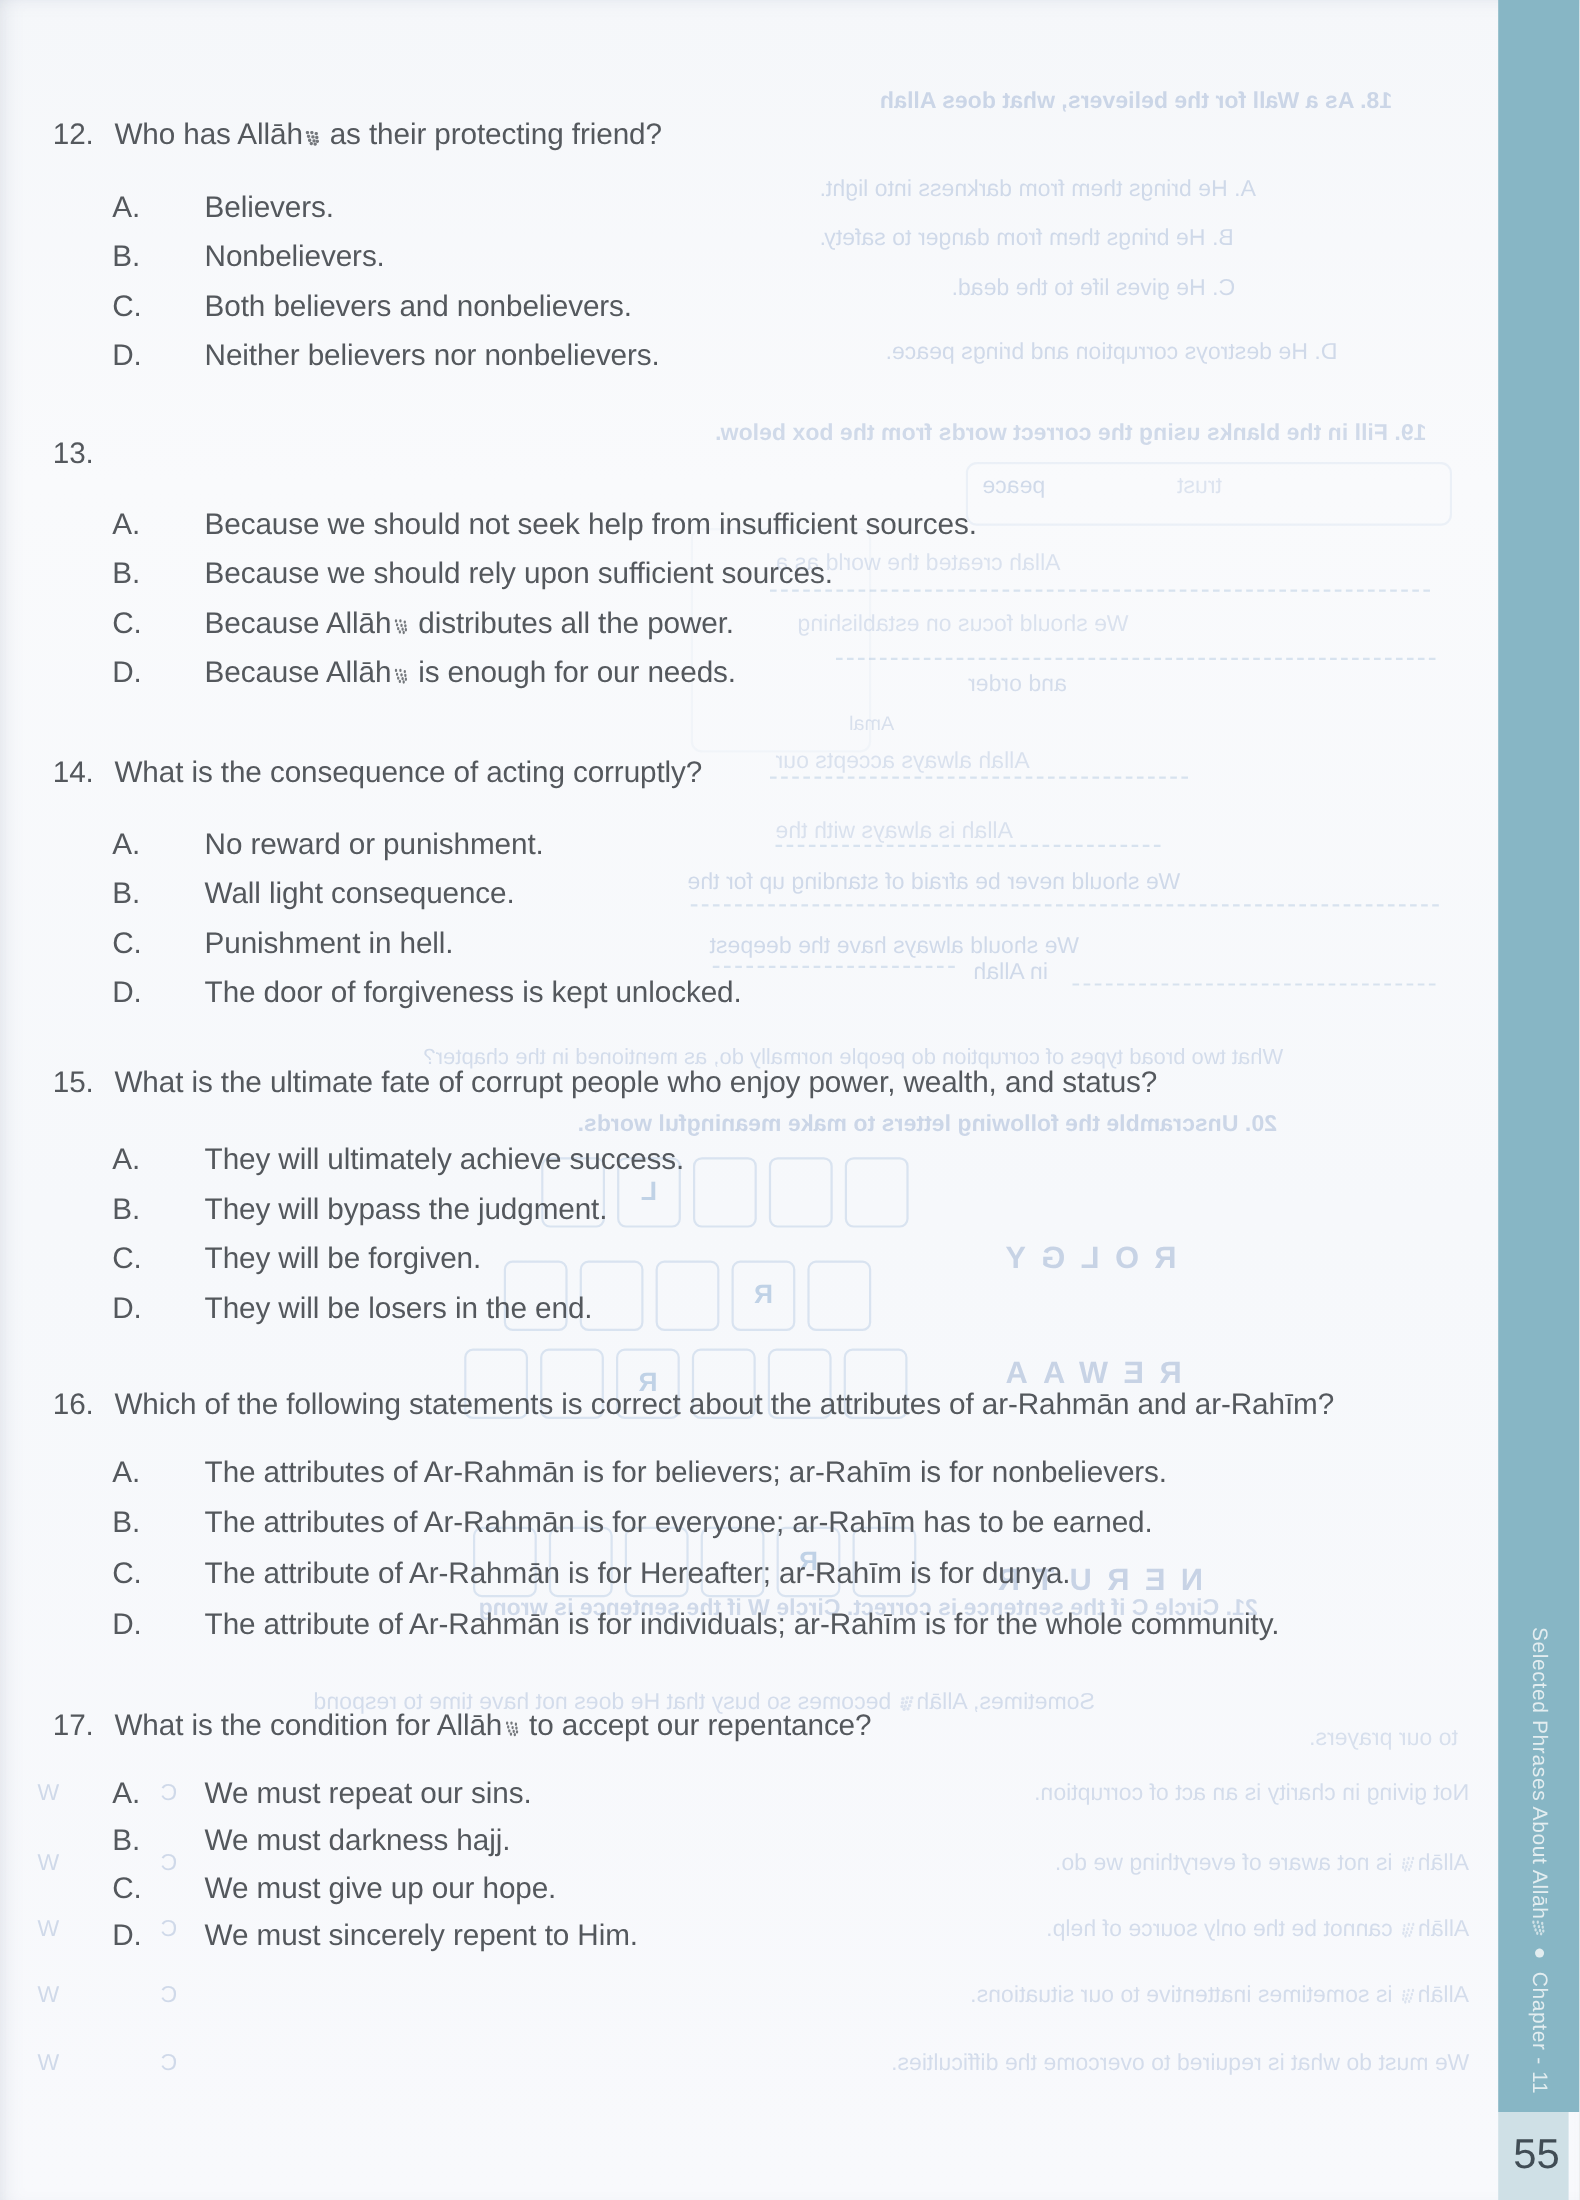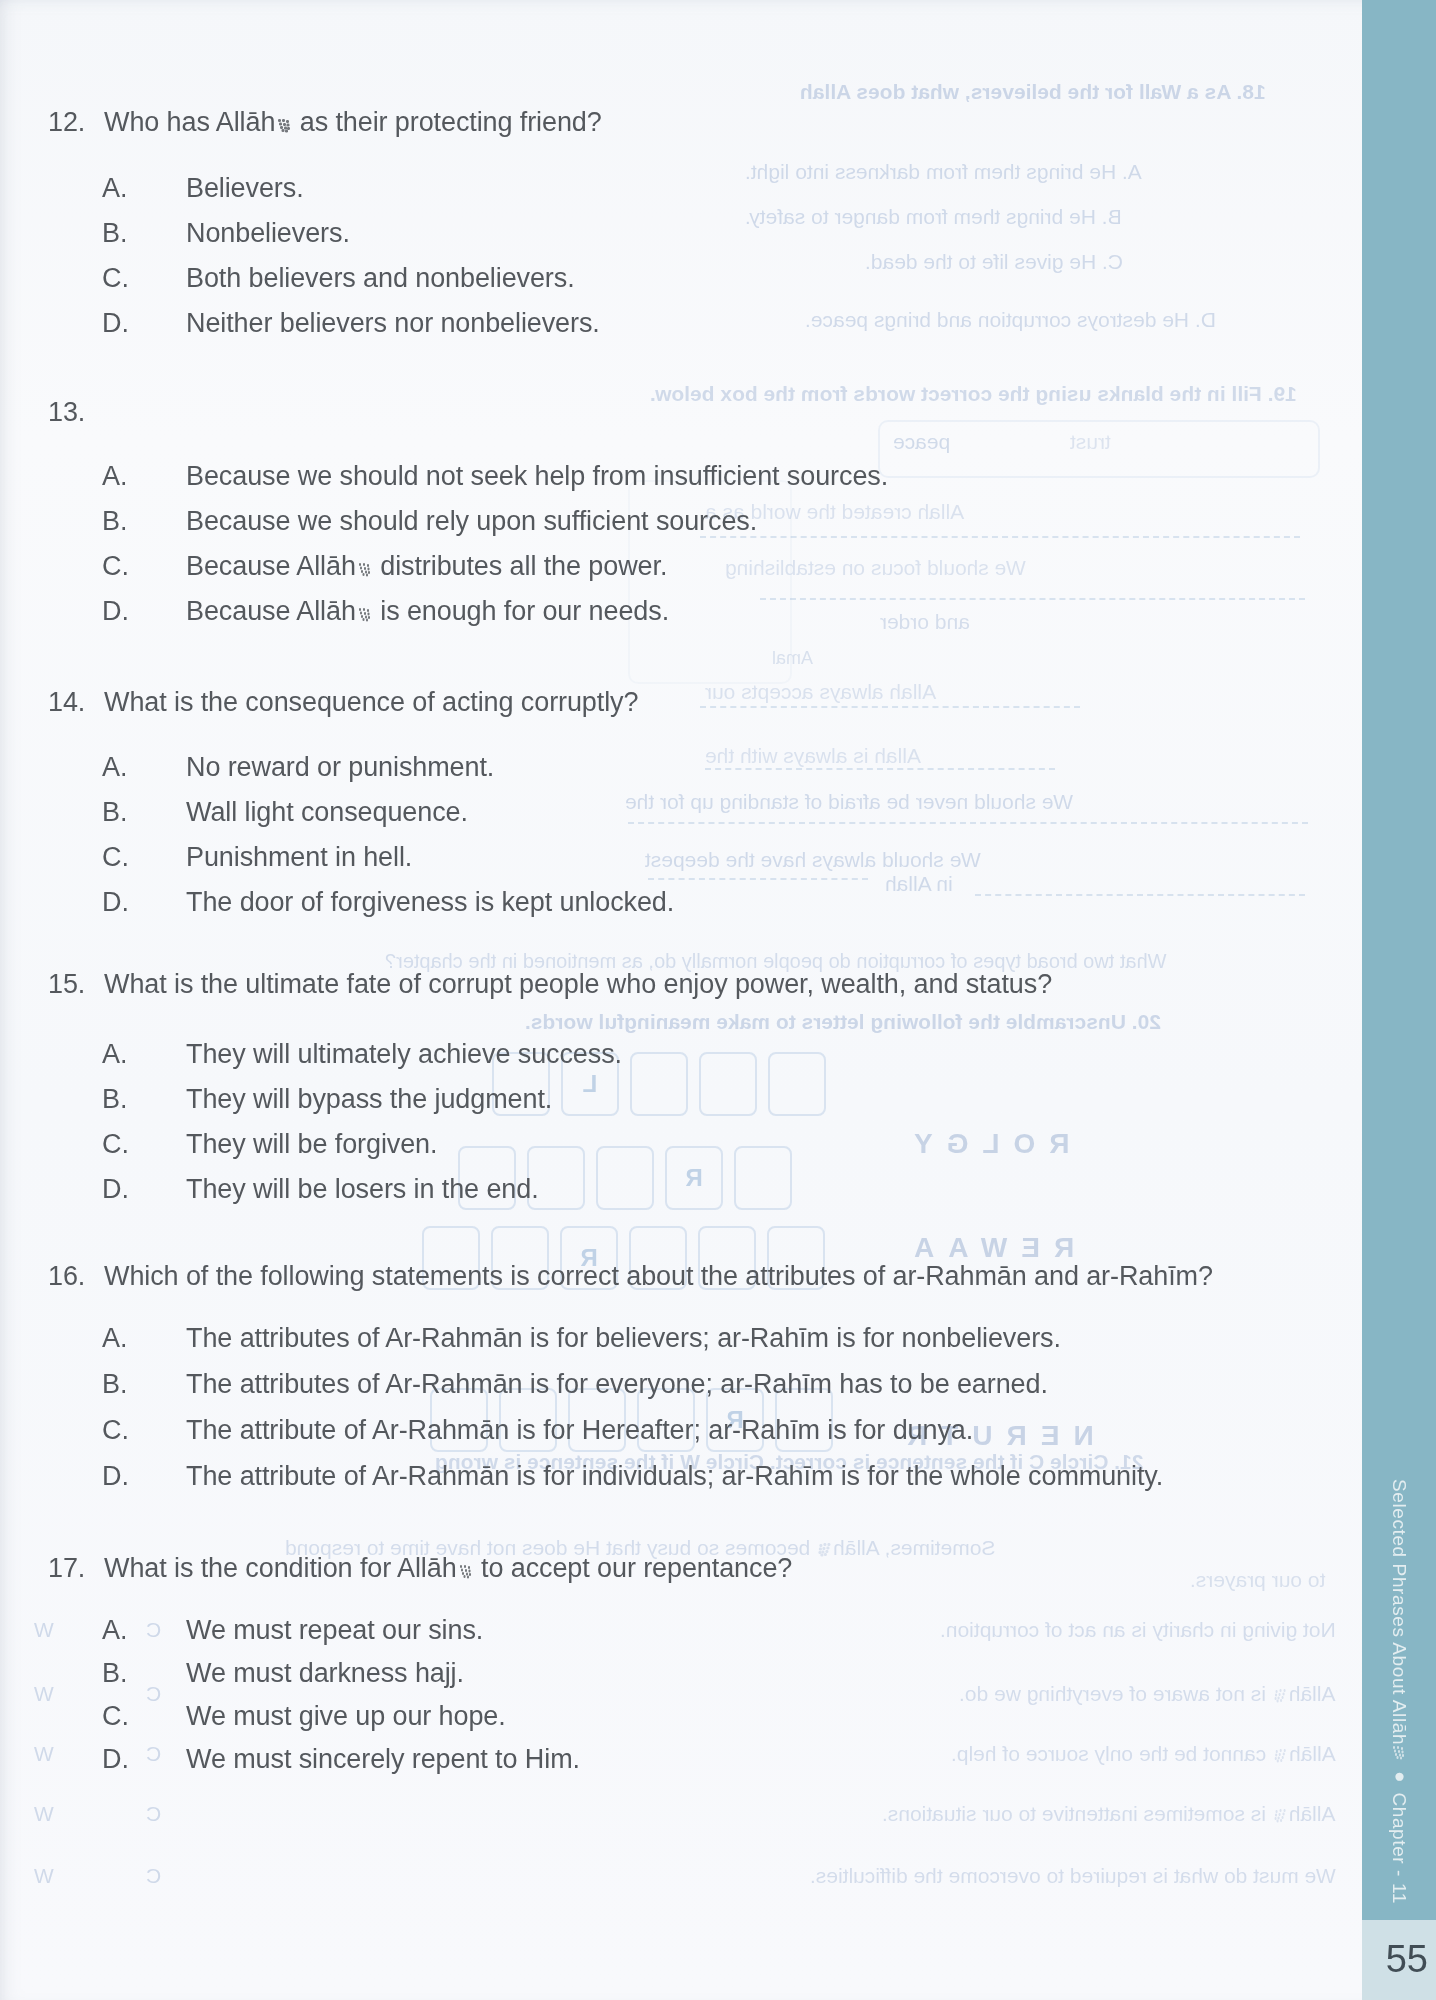--- a/index.html
+++ b/index.html
@@ -32,21 +32,21 @@
              display:flex;align-items:center;justify-content:center;}
   .bleed-outline{position:absolute;border:2px solid rgba(148,178,214,.30);border-radius:10px;filter:blur(.3px);}
   .bleed-dash{position:absolute;border-bottom:2.5px dashed rgba(154,182,216,.35);filter:blur(.3px);}
   
   .side-bar{position:absolute;left:1362px;top:0;width:74px;height:1920px;background:#87b6c5;z-index:4;}
   .side-text{
     position:absolute;bottom:16px;left:50%;transform:translateX(-50%);
     writing-mode:vertical-rl;white-space:nowrap;
     color:#e3edf0;font-size:19px;letter-spacing:.6px;
   }
-  .side-footer{position:absolute;left:1362px;top:1920px;width:74px;height:80px;background:#cfe0e6;z-index:4;}
+  .side-footer{position:absolute;left:1362px;top:1920px;width:64px;height:80px;background:#cfe0e6;z-index:4;}
   .page-num{position:absolute;top:18px;right:8px;color:#414d55;font-size:38px;letter-spacing:0;}
 </style>
 </head>
 <body>
 
 <div class="page">
 
   <div class="bleed" id="bleed-layer">
       <div class="bleed-frag b" style="top: 80px; left: 800px; opacity: 0.55;">18. As a Wall for the believers, what does Allah</div>
       <div class="bleed-frag" style="top: 160px; left: 745px; opacity: 0.5;">A.  He brings them from darkness into light.</div>

